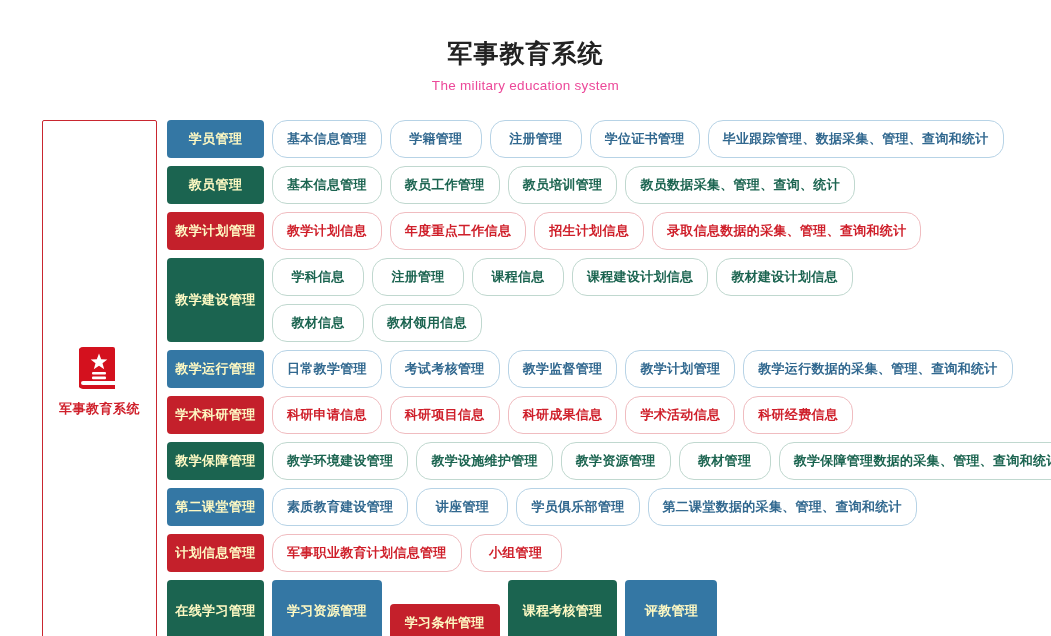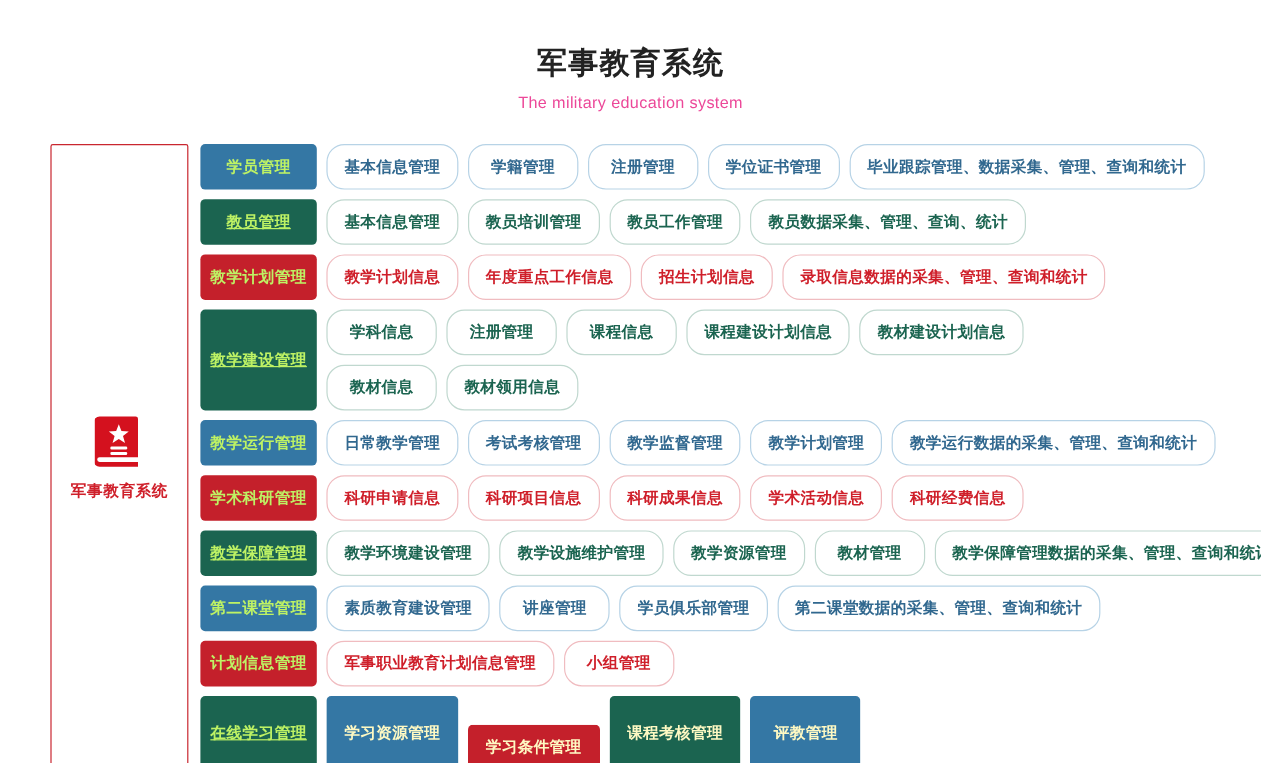--- a/index.html
+++ b/index.html
@@ -87,33 +87,33 @@
     display: flex;
     align-items: stretch;
     gap: 8px;
   }
 
   
   .cat {
     width: 97px;
     min-width: 97px;
     border-radius: 4px;
-    color: #bef264;
+    color: #fef9c3;
     font-size: 13px;
     font-weight: bold;
     letter-spacing: 0.4px;
     display: flex;
     align-items: center;
     justify-content: center;
     white-space: nowrap;
     box-sizing: border-box;
     padding: 9px 4px;
   }
   .cat.blue  { background: #3477a4; }
-  .cat.green { background: #1b6450; text-decoration: underline; }
+  .cat.green { background: #1b6450; }
   .cat.red   { background: #c4202b; }
 
   
   .items-wrap {
     flex: 1;
     display: flex;
     flex-direction: column;
     gap: 8px;
   }
   .items {
@@ -191,22 +191,22 @@
             <div class="item blue">毕业跟踪管理、数据采集、管理、查询和统计</div>
             <div class="spacer-fill"></div>
           </div>
         </div>
       </div>
       <div class="row">
         <div class="cat green">教员管理</div>
         <div class="items-wrap">
           <div class="items">
             <div class="item green">基本信息管理</div>
+            <div class="item green">教员工作管理</div>
             <div class="item green">教员培训管理</div>
-            <div class="item green">教员工作管理</div>
             <div class="item green">教员数据采集、管理、查询、统计</div>
             <div class="spacer-fill"></div>
           </div>
         </div>
       </div>
       <div class="row">
         <div class="cat red">教学计划管理</div>
         <div class="items-wrap">
           <div class="items">
             <div class="item red">教学计划信息</div>

